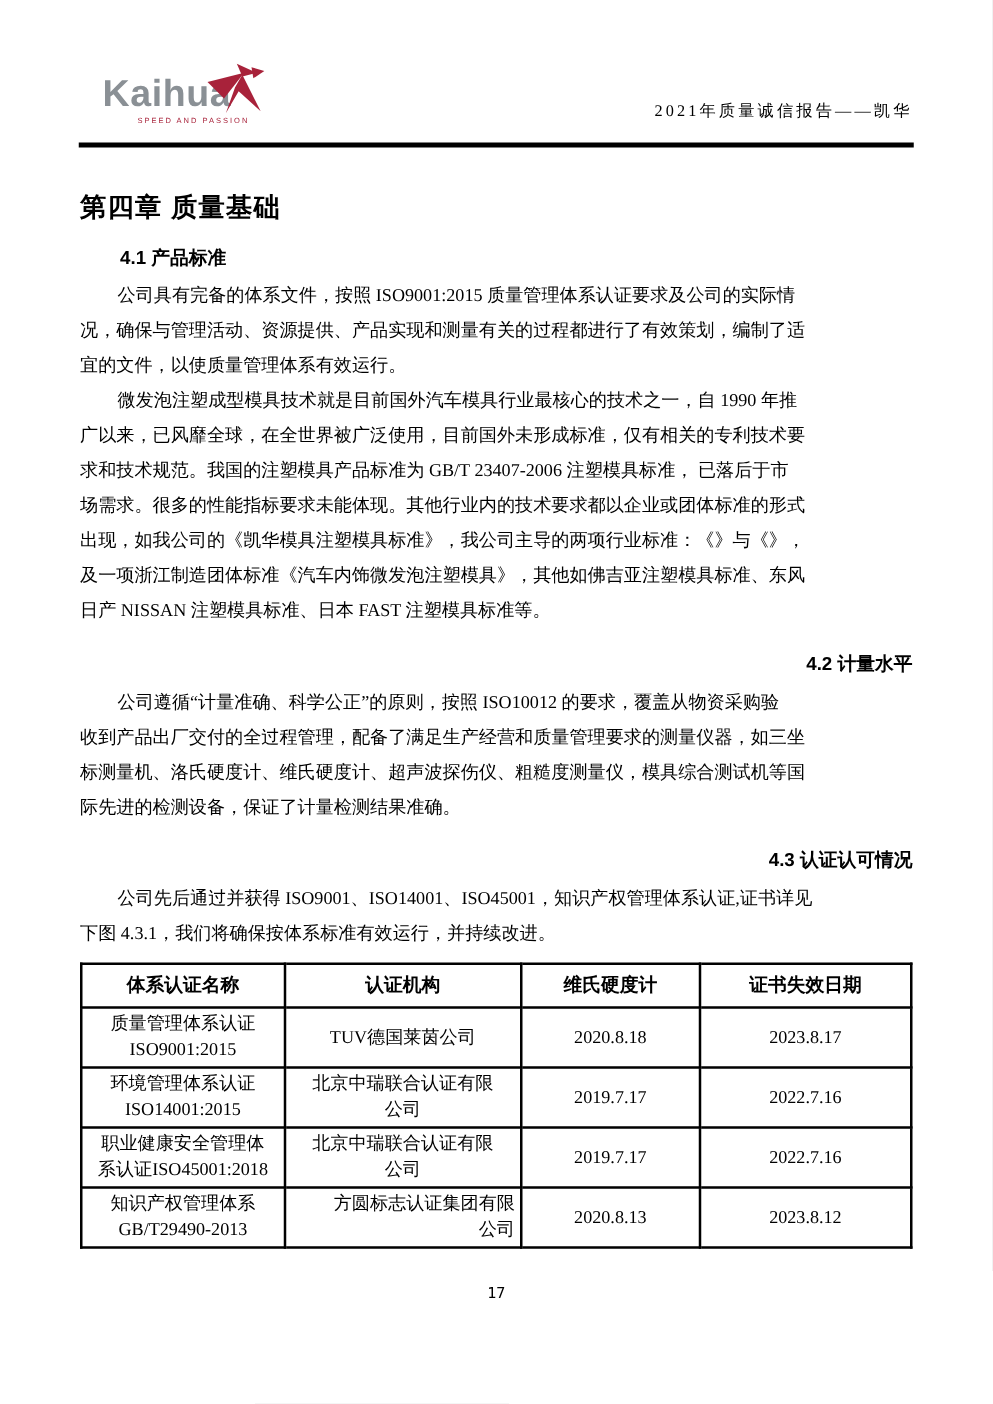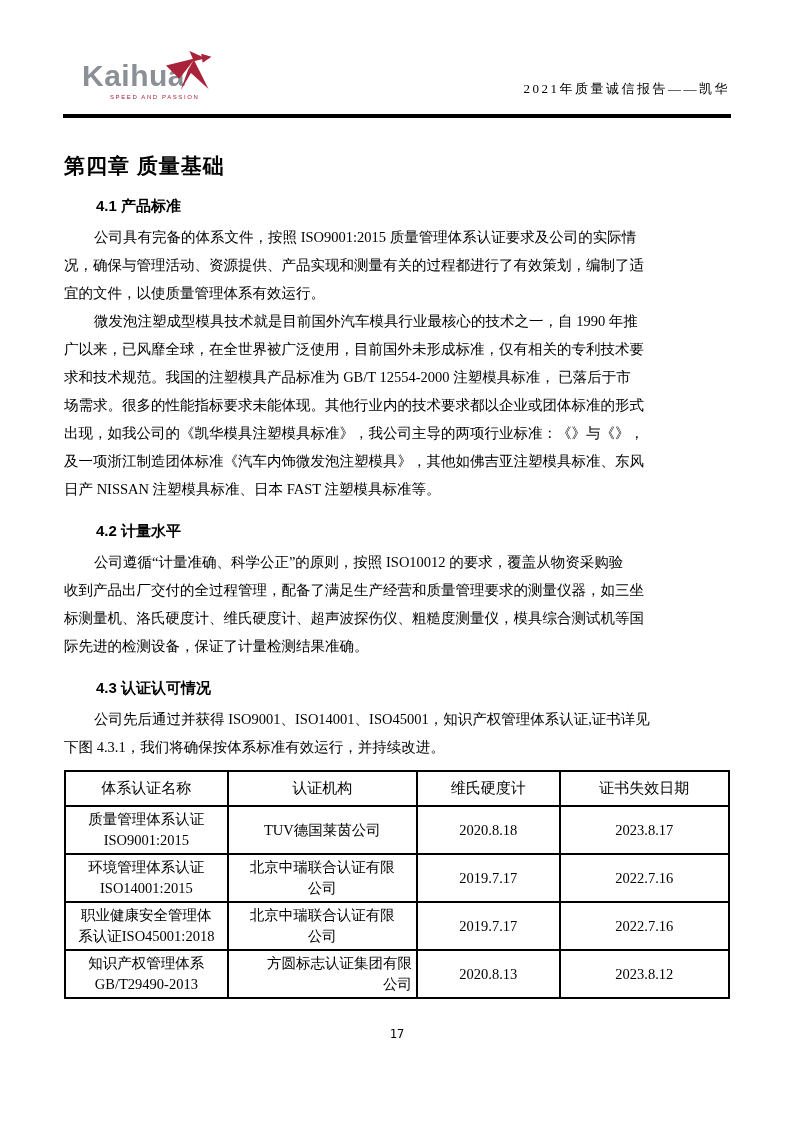--- a/index.html
+++ b/index.html
@@ -73,21 +73,21 @@
     letter-spacing: 1px;
   }
   .section-heading {
     margin-top: 17px;
     margin-bottom: 7px;
     padding-left: 32px;
     font-family: "Liberation Sans", "DejaVu Sans", sans-serif;
     font-weight: bold;
     font-size: 15px;
   }
-  .section-heading.tight { margin-top: 19px; }
+  .section-heading.tight { margin-top: 19px; text-align: right; }
   .para {
     font-size: 14.5px;
     line-height: 28px;
     white-space: pre-line;
     text-indent: 30px;
     text-align: left;
   }
 
   
   .cert-table {
@@ -98,21 +98,21 @@
   }
   .cert-table th, .cert-table td {
     border: 2px solid #000;
     text-align: center;
     vertical-align: middle;
     white-space: pre-line;
     padding: 2px 4px;
   }
   .cert-table th {
     font-family: "Liberation Sans", "DejaVu Sans", sans-serif;
-    font-weight: normal;
+    font-weight: bold;
     font-size: 15px;
     height: 35px;
   }
   .cert-table td {
     font-size: 14.5px;
     line-height: 21px;
     height: 46px;
   }
   .col-name   { width: 24.5%; }
   .col-org    { width: 28.5%; }
@@ -155,21 +155,21 @@
 
   <div class="content">
     <div class="chapter-title">第四章 质量基础</div>
 
     <div class="section-heading">4.1 产品标准</div>
     <div class="para">公司具有完备的体系文件，按照 ISO9001:2015 质量管理体系认证要求及公司的实际情
 况，确保与管理活动、资源提供、产品实现和测量有关的过程都进行了有效策划，编制了适
 宜的文件，以使质量管理体系有效运行。</div>
     <div class="para">微发泡注塑成型模具技术就是目前国外汽车模具行业最核心的技术之一，自 1990 年推
 广以来，已风靡全球，在全世界被广泛使用，目前国外未形成标准，仅有相关的专利技术要
-求和技术规范。我国的注塑模具产品标准为 GB/T 12554-2000 注塑模具标准， 已落后于市
+求和技术规范。我国的注塑模具产品标准为 GB/T 23407-2006 注塑模具标准， 已落后于市
 场需求。很多的性能指标要求未能体现。其他行业内的技术要求都以企业或团体标准的形式
 出现，如我公司的《凯华模具注塑模具标准》，我公司主导的两项行业标准：《》与《》，
 及一项浙江制造团体标准《汽车内饰微发泡注塑模具》，其他如佛吉亚注塑模具标准、东风
 日产 NISSAN 注塑模具标准、日本 FAST 注塑模具标准等。</div>
 
     <div class="section-heading tight">4.2 计量水平</div>
     <div class="para">公司遵循“计量准确、科学公正”的原则，按照 ISO10012 的要求，覆盖从物资采购验
 收到产品出厂交付的全过程管理，配备了满足生产经营和质量管理要求的测量仪器，如三坐
 标测量机、洛氏硬度计、维氏硬度计、超声波探伤仪、粗糙度测量仪，模具综合测试机等国
 际先进的检测设备，保证了计量检测结果准确。</div>

